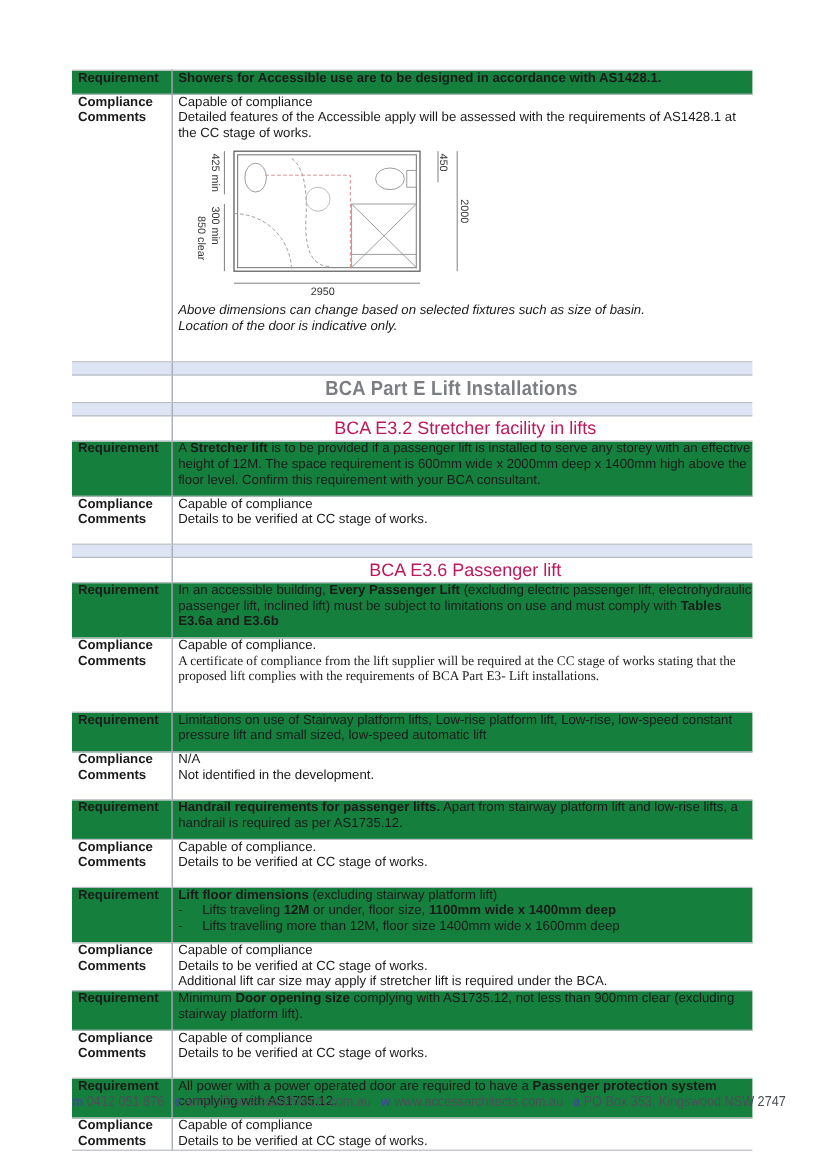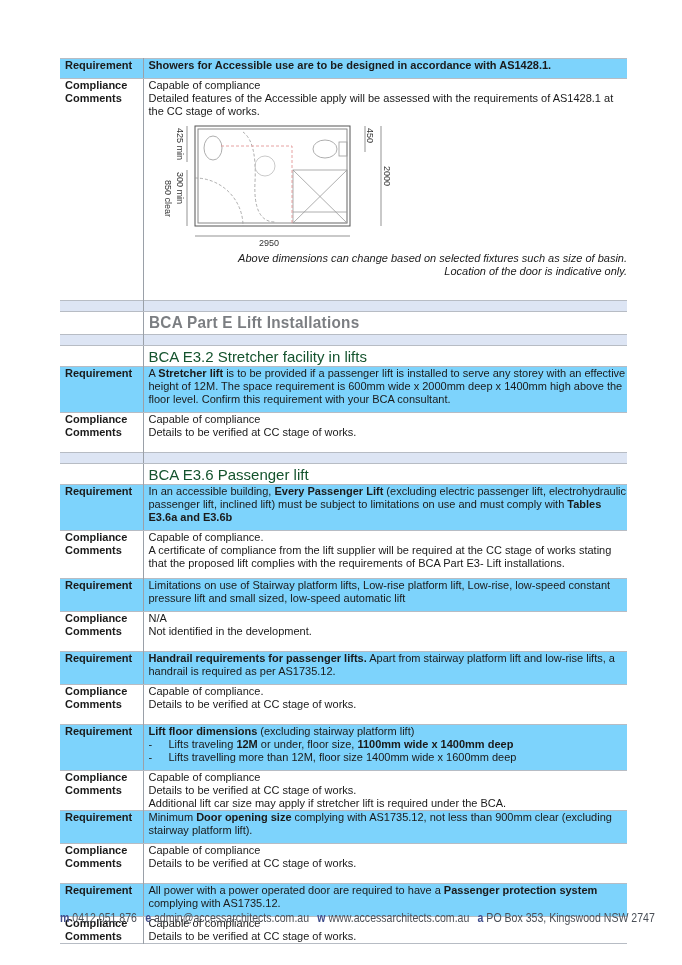--- a/index.html
+++ b/index.html
@@ -3,27 +3,27 @@
 <meta charset="utf-8">
 <style>
   html, body { margin:0; padding:0; background:#ffffff; }
   body { width:682px; height:965px; position:relative; overflow:hidden;
          font-family:"Liberation Sans", sans-serif; color:#1a1a1a; }
   .page { position:absolute; left:60px; top:58px; width:567px; }
   table.doc { border-collapse:collapse; width:567px; table-layout:fixed; font-size:11px; line-height:13px; }
   table.doc td { vertical-align:top; padding:0 0 0 5px; }
   col.c1 { width:83px; } col.c2 { width:484px; }
   td.lbl { font-weight:bold; border-right:1px solid #9aa0a8; padding-left:4px; }
-  tr.req td { background:#7dd3fc; border-top:1px solid #b7bcc4; border-bottom:1px solid #b7bcc4; }
+  tr.req td { background:#15803d; border-top:1px solid #b7bcc4; border-bottom:1px solid #b7bcc4; }
   tr.req td.txt { padding-top:0; padding-bottom:6px; }
   tr.band td { background:#dde5f4; height:10px; border-top:1px solid #b7bcc4; border-bottom:1px solid #b7bcc4; padding:0; }
-  tr.sec td { height:20px; }
+  tr.sec td { height:20px;text-align:center; }
   .h1 { font-family:"Liberation Sans", sans-serif; font-weight:bold; font-size:17px; color:#7b7e82; letter-spacing:0.3px; line-height:22px; transform:scaleX(0.9); transform-origin:left; display:inline-block; }
-  .h2 { font-size:15px; color:#14532d; line-height:18px; display:inline-block; padding-top:2px; }
-  .it { font-style:italic;text-align:right; }
+  .h2 { font-size:15px; color:#be185d; line-height:18px; display:inline-block; padding-top:2px; }
+  .it { font-style:italic; }
   .b { font-weight:bold; }
   .bullet { display:flex; padding-left:0; }
   .bullet .dash { width:20px; }
   .diagram { margin:4px 0 3px 6px; width:240px; height:124px; }
   .footer { position:absolute; left:60px; top:908px; width:565px; }
   .f1 { display:flex; align-items:baseline; justify-content:space-between; }
   .company { font-weight:bold; font-size:13px; color:#4a4f57; transform:scaleX(0.86); transform-origin:left; display:inline-block; white-space:nowrap; }
   .abn { font-size:8px; color:#6d7278; margin-left:-22px; white-space:nowrap; }
   .pageinfo { font-size:9px; color:#555a60; font-weight:bold; white-space:nowrap; }
   .pageinfo span { margin-left:8px; }
@@ -139,21 +139,21 @@
     <td class="lbl">Requirement</td>
     <td class="txt"><span>In an accessible building, </span><span class="b">Every Passenger Lift</span><span> (excluding electric passenger lift, electrohydraulic passenger lift, inclined lift) must be subject to limitations on use and must comply with </span><span class="b">Tables E3.6a and E3.6b</span></td>
   </tr>
   <tr>
     <td class="lbl">
             <div>Compliance</div>
             <div>Comments</div>
           </td>
     <td>
             <div>Capable of compliance.</div>
-            <div style="padding-bottom:8px;">A certificate of compliance from the lift supplier will be required at the CC stage of works stating that the proposed lift complies with the requirements of BCA Part E3- Lift installations.</div>
+            <div style="padding-bottom:22px;font-family:Liberation Serif, serif;">A certificate of compliance from the lift supplier will be required at the CC stage of works stating that the proposed lift complies with the requirements of BCA Part E3- Lift installations.</div>
           </td>
   </tr>
 
   <tr class="req">
     <td class="lbl">Requirement</td>
     <td class="txt">Limitations on use of Stairway platform lifts, Low-rise platform lift, Low-rise, low-speed constant pressure lift and small sized, low-speed automatic lift</td>
   </tr>
   <tr>
     <td class="lbl">
             <div>Compliance</div>

